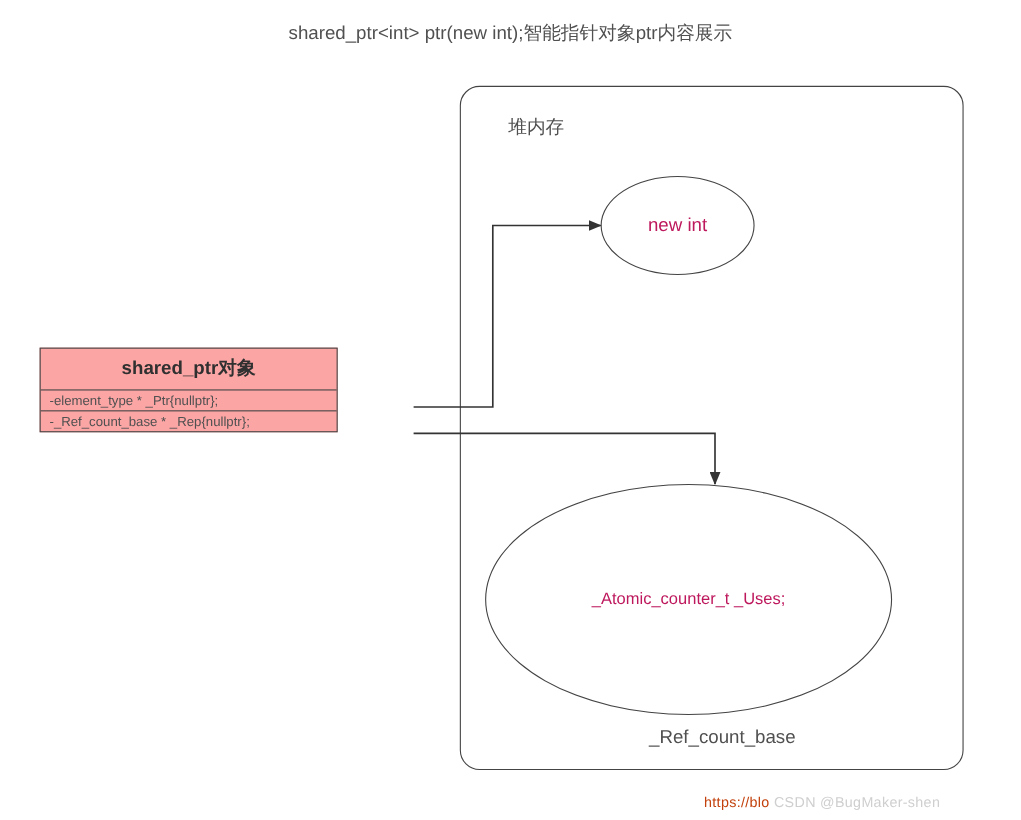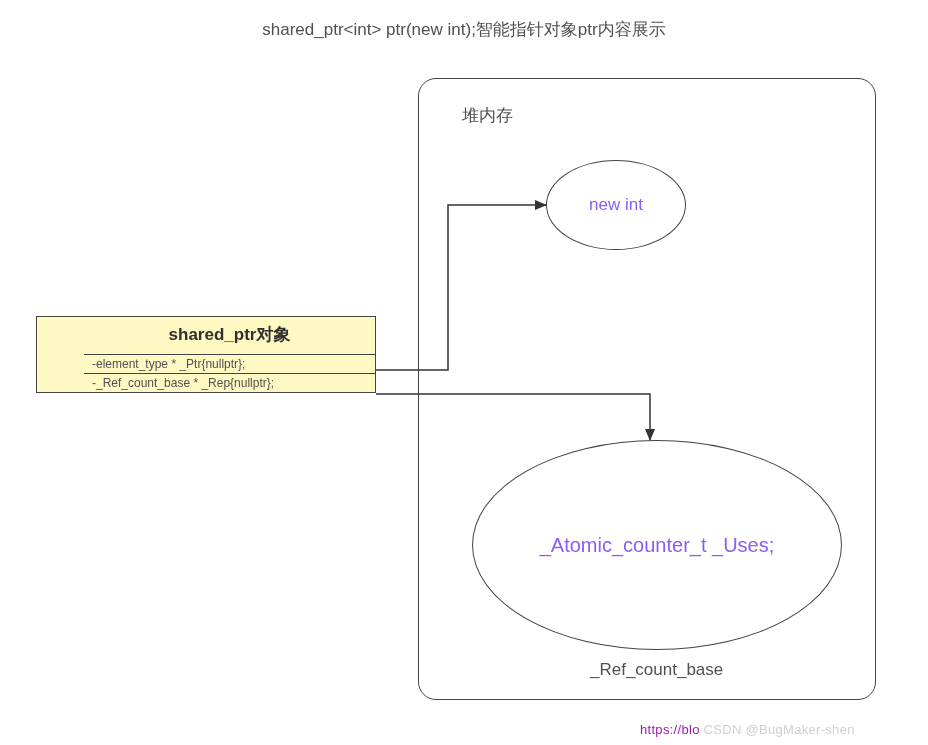--- a/index.html
+++ b/index.html
@@ -38,52 +38,51 @@
     margin-top: 16px;
   }
   .ellipse {
     border: 1.5px solid #444;
     border-radius: 50%;
     box-sizing: border-box;
     display: flex;
     align-items: center;
     justify-content: center;
     text-align: center;
-    color: #8b5cf6;
+    color: #be185d;
     line-height: 1.35;
   }
   .small-ellipse {
     left: 546px;
     top: 160px;
     width: 140px;
     height: 90px;
     font-size: 17px;
   }
   .big-ellipse {
-    left: 472px;
+    left: 441px;
     top: 440px;
     width: 370px;
     height: 210px;
-    font-size: 20px;
+    font-size: 15px;
     padding: 0 24px;
   }
   .ref-label {
     left: 590px;
     top: 660px;
     font-size: 17px;
     color: #505050;
   }
   .shared-box {
     left: 36px;
     top: 316px;
-    width: 340px;
+    width: 271px;
     border: 1.5px solid #444;
     box-sizing: border-box;
-    background: #fef9c3;
-    padding-left: 47px;
+    background: #fca5a5;
   }
   .shared-title {
     text-align: center;
     font-weight: bold;
     font-size: 17px;
     padding: 6px 0 8px 0;
     border-bottom: 1.5px solid #444;
     color: #303030;
   }
   .shared-body {
@@ -99,21 +98,21 @@
     margin: 0;
   }
   .watermark {
     left: 640px;
     top: 722px;
     font-size: 13px;
     color: #cfcfcf;
     letter-spacing: 0.3px;
   }
   .watermark .ghost {
-    color: #a21caf;
+    color: #c2410c;
     margin-top: 32px;
   }
   svg.overlay {
     position: absolute;
     left: 0; top: 0;
     width: 928px;
     height: 745px;
     pointer-events: none;
   }
 </style>

